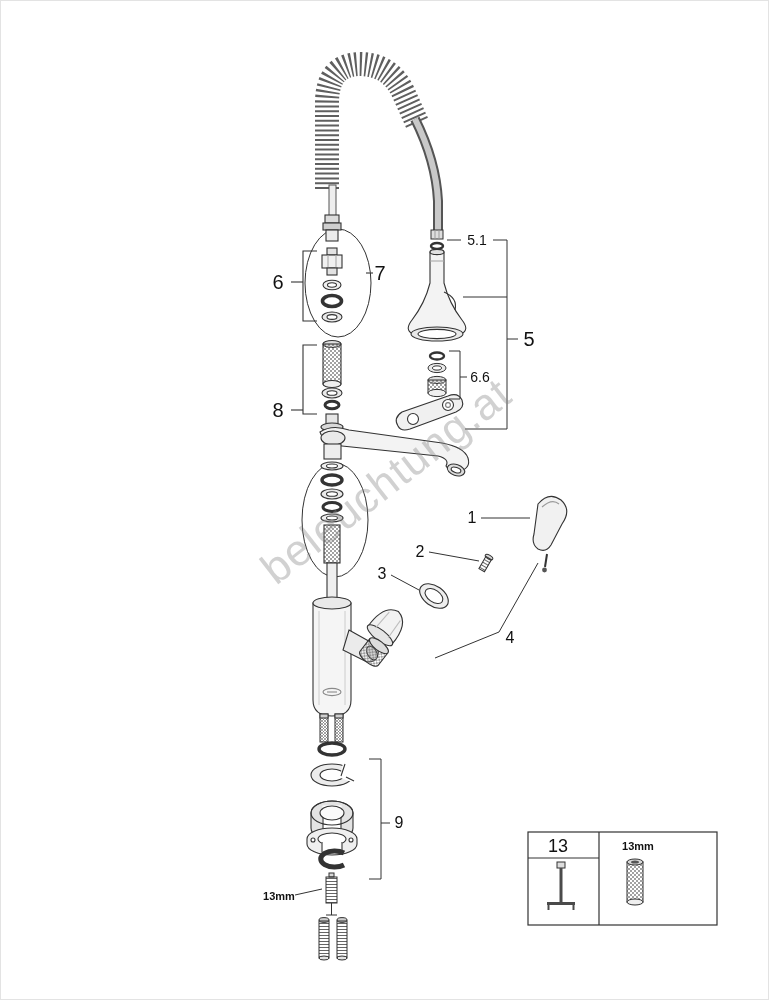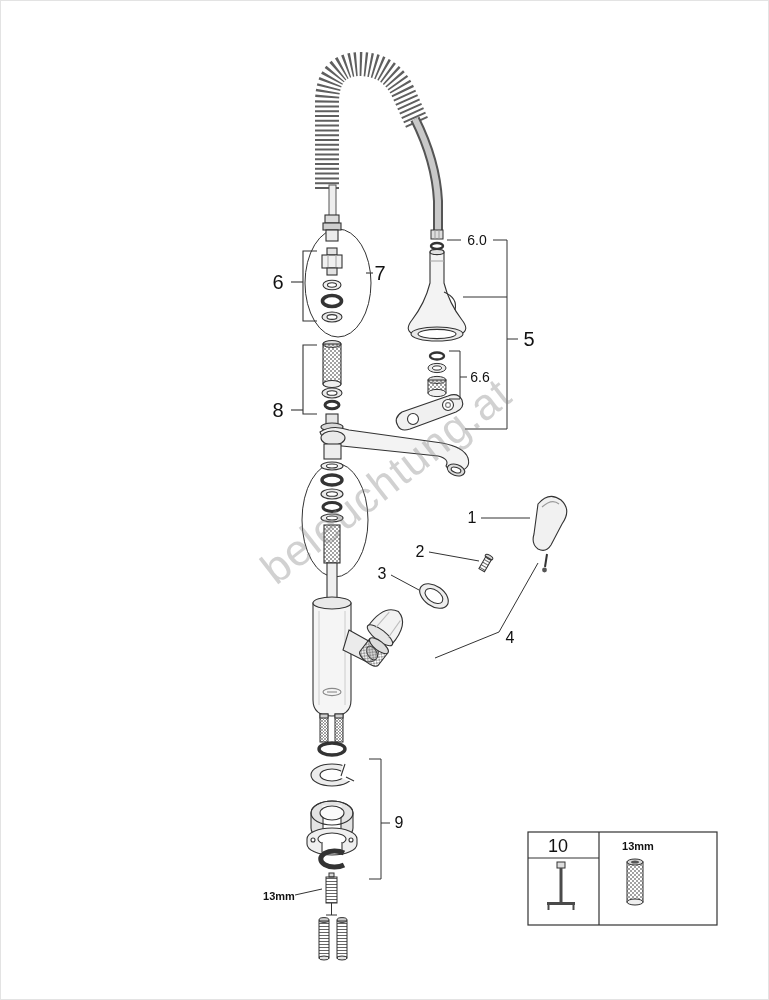--- a/index.html
+++ b/index.html
@@ -255,25 +255,25 @@
       <ellipse cx="634" cy="861" rx="4" ry="1.6" fill="#555" stroke="none"></ellipse>
       <ellipse cx="634" cy="901" rx="8" ry="3" fill="#efefef"></ellipse>
     </g>
   </svg>
 
   <div class="watermark">beleuchtung.at</div>
 
   <div class="lbl s20" style="left:277px;top:281px">6</div>
   <div class="lbl s20" style="left:379px;top:272px">7</div>
   <div class="lbl s20" style="left:277px;top:409px">8</div>
-  <div class="lbl s14" style="left:476px;top:239px">6.0</div>
+  <div class="lbl s14" style="left:476px;top:239px">5.1</div>
   <div class="lbl s20" style="left:528px;top:338px">5</div>
   <div class="lbl s14" style="left:479px;top:376px">6.6</div>
   <div class="lbl s17" style="left:471px;top:517px">1</div>
   <div class="lbl s17" style="left:419px;top:551px">2</div>
   <div class="lbl s17" style="left:381px;top:573px">3</div>
   <div class="lbl s17" style="left:509px;top:637px">4</div>
   <div class="lbl s17" style="left:398px;top:822px">9</div>
   <div class="lbl s11" style="left:278px;top:895px">13mm</div>
-  <div class="lbl s18" style="left:557px;top:845px">10</div>
+  <div class="lbl s18" style="left:557px;top:845px">13</div>
   <div class="lbl s11" style="left:637px;top:845px">13mm</div>
 
 </div>
 
 </body></html>

